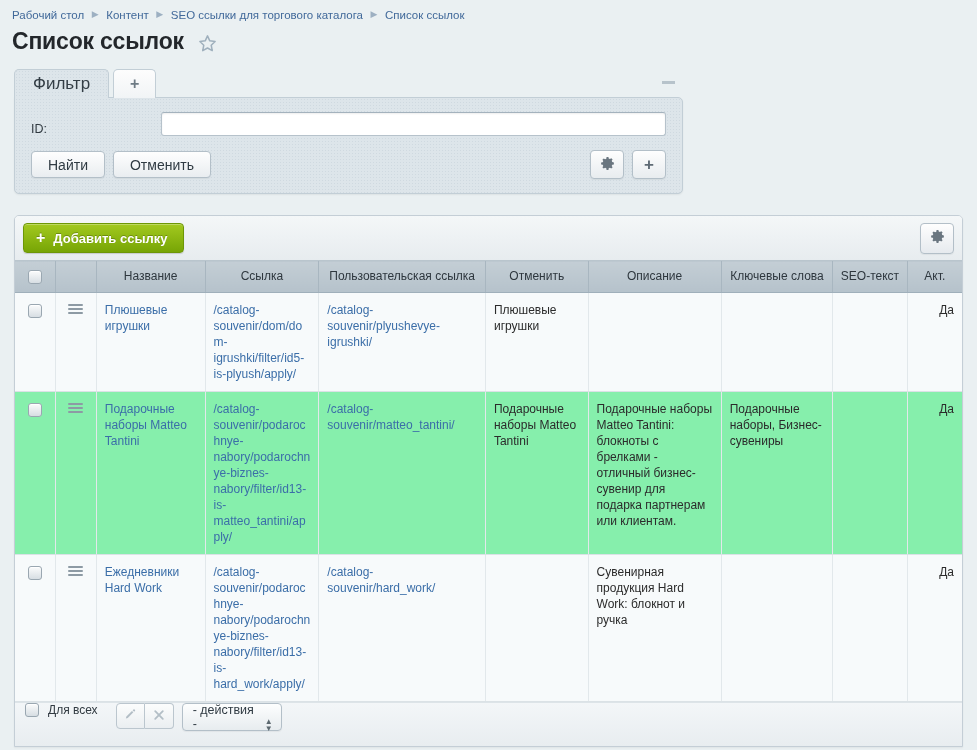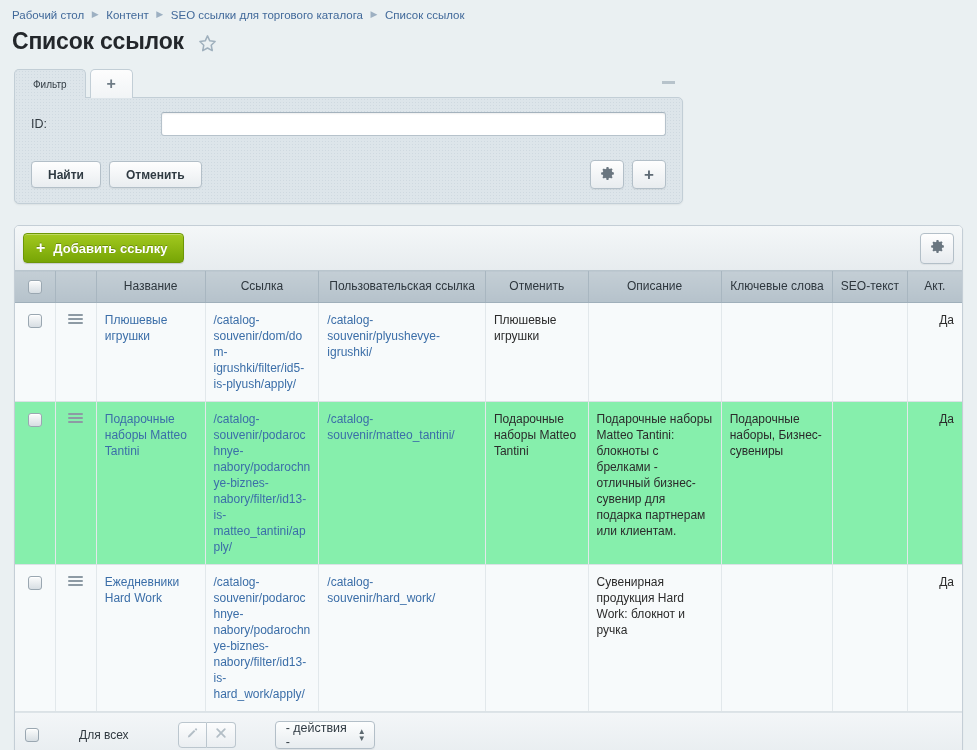--- a/index.html
+++ b/index.html
@@ -66,21 +66,21 @@
     height: 29px;
     position: relative;
     z-index: 3;
   }
   .ftab {
     height: 29px;
     padding: 0 18px;
     display: flex;
     align-items: center;
     justify-content: center;
-    font-size: 10px;
+    font-size: 17px;
     color: #3d4851;
     border: 1px solid #c2ced6;
     border-bottom: none;
     border-radius: 5px 5px 0 0;
     cursor: pointer;
     position: relative;
   }
   .ftab.active {
     background-color: #dde5ea;
     background-image: radial-gradient(#cfd9e0 0.7px, transparent 0.8px);
@@ -112,22 +112,22 @@
     border-radius: 0 5px 5px 5px;
     background-color: #dde5ea;
     background-image: radial-gradient(#cfd9e0 0.7px, transparent 0.8px);
     background-size: 3px 3px;
     padding: 14px 16px 14px 16px;
     margin-top: -1px;
     box-shadow: 0 1px 2px rgba(0,0,0,0.06);
   }
   .filter-field-row {
     display: flex;
-    align-items: center;
-    margin-bottom: 24px;
+    align-items: flex-end;
+    margin-bottom: 14px;
   }
   .filter-label {
     width: 130px;
     font-size: 12.5px;
     color: #313a41;
   }
   .filter-input {
     flex: 1;
     height: 24px;
     border: 1px solid #b6c2cb;
@@ -146,25 +146,24 @@
     align-items: center;
   }
   .btn {
     height: 27px;
     min-width: 50px;
     padding: 0 16px;
     border: 1px solid #b3bfc8;
     border-radius: 4px;
     background: linear-gradient(#fefefe, #e9edf0);
     color: #2f3a42;
-    font-size: 12px;
+    font-size: 14px;
     font-family: "Liberation Sans", sans-serif;
     cursor: pointer;
     box-shadow: 0 1px 1px rgba(0,0,0,0.05);
-    font-weight: bold;
   }
   .btn + .btn { margin-left: 8px; }
   .spacer { flex: 1; }
   .icon-btn {
     width: 34px;
     height: 29px;
     border: 1px solid #b3bfc8;
     border-radius: 4px;
     background: linear-gradient(#fefefe, #e8ecef);
     display: flex;
@@ -300,26 +299,24 @@
   col.w-ulink { width: 164px; }
   col.w-head  { width: 101px; }
   col.w-desc  { width: 131px; }
   col.w-keys  { width: 110px; }
   col.w-seo   { width: 73px; }
   col.w-act   { width: 54px; }
 
   
   .grid-footer {
     display: flex;
-    align-items: center;
     height: 44px;
     padding: 0 10px;
     background: linear-gradient(#f3f6f8, #e8edf0);
     border-top: 1px solid #dde4e8;
-    gap: 31px;
   }
   .footer-label {
     margin-left: 9px;
     font-size: 12px;
     color: #313a41;
   }
   .btn-group {
     display: flex;
     margin-left: 18px;
   }

